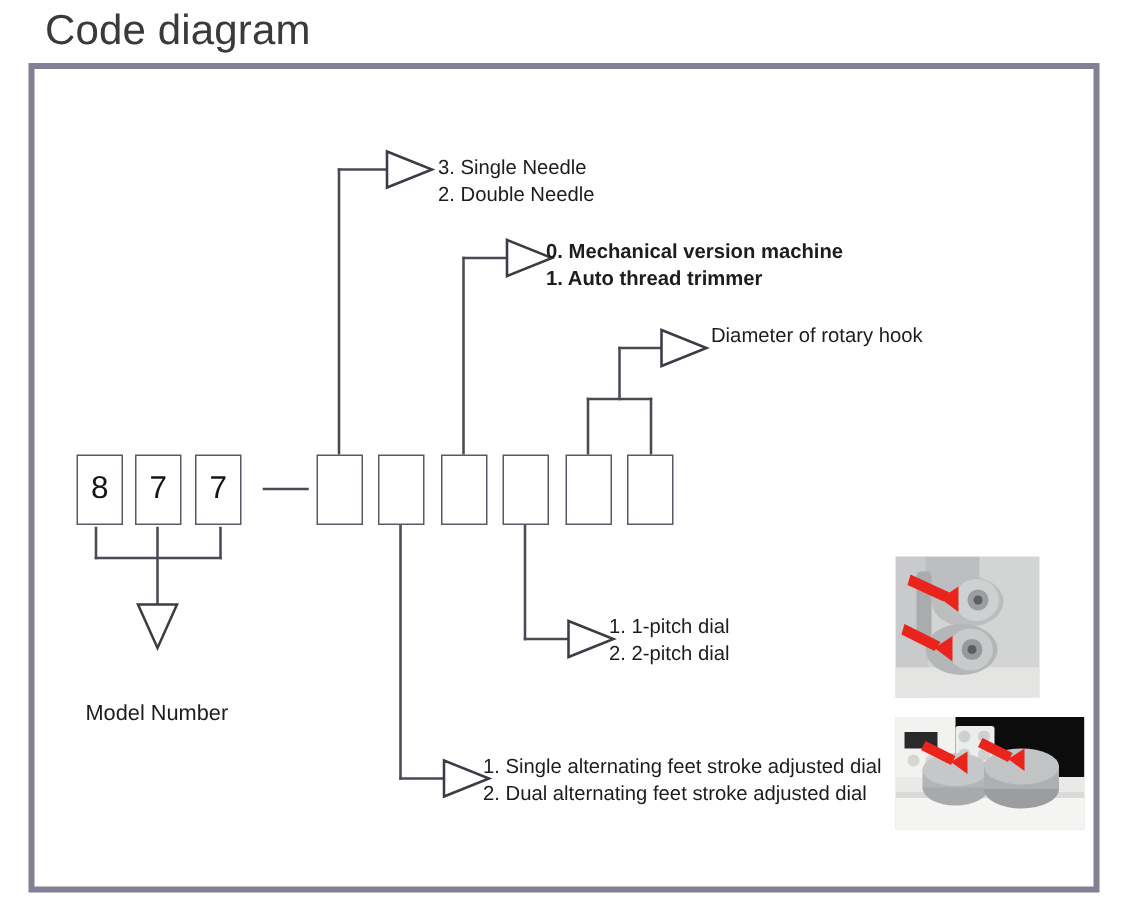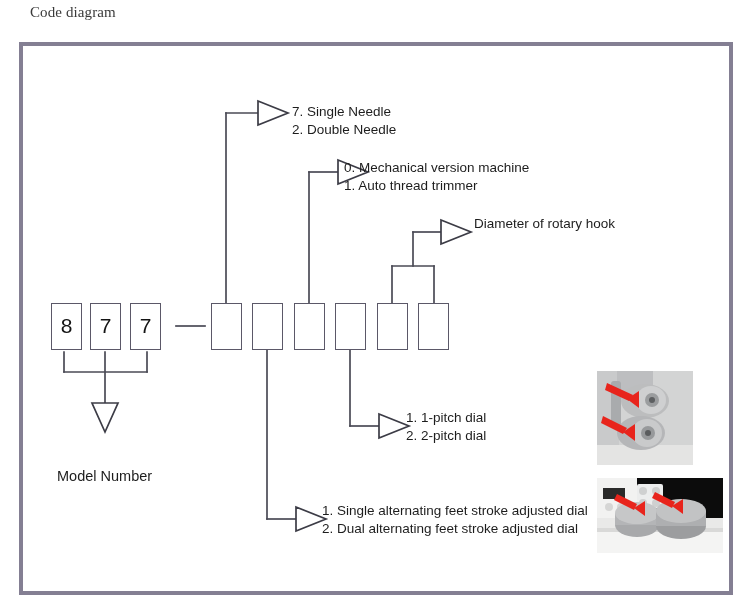--- a/index.html
+++ b/index.html
@@ -12,25 +12,24 @@
     height: 616px;
     position: relative;
     font-family: "Liberation Sans", sans-serif;
     color: #2b2b2b;
     overflow: hidden;
   }
   #page-title {
     position: absolute;
     left: 30px;
     top: 4px;
-    font-size: 15px;
+    font-size: 28px;
     color: #3a3a3a;
     letter-spacing: 0.1px;
     white-space: nowrap;
-    font-family: Liberation Serif, serif;
   }
   #frame {
     position: absolute;
     left: 19px;
     top: 42px;
     width: 714px;
     height: 553px;
     border: 4px solid #847f93;
     box-sizing: border-box;
     background: #ffffff;
@@ -133,25 +132,25 @@
 <div class="digit-box" style="left:130px; top:303px; width:31px; height:47px;">7</div>
 
 <div class="empty-box" style="left:211px; top:303px; width:31px; height:47px;"></div>
 <div class="empty-box" style="left:252px; top:303px; width:31px; height:47px;"></div>
 <div class="empty-box" style="left:294px; top:303px; width:31px; height:47px;"></div>
 <div class="empty-box" style="left:335px; top:303px; width:31px; height:47px;"></div>
 <div class="empty-box" style="left:377px; top:303px; width:31px; height:47px;"></div>
 <div class="empty-box" style="left:418px; top:303px; width:31px; height:47px;"></div>
 
 <div class="node-text" style="left:292px; top:103px;">
-  <span class="ln">7. Single Needle</span>
+  <span class="ln">3. Single Needle</span>
   <span class="ln">2. Double Needle</span>
 </div>
 
-<div class="node-text" style="left:344px; top:159px;">
+<div class="node-text" style="left:364px; top:159px;font-weight:bold;">
   <span class="ln">0. Mechanical version machine</span>
   <span class="ln">1. Auto thread trimmer</span>
 </div>
 
 <div class="node-text" style="left:474px; top:215px;">
   <span class="ln">Diameter of rotary hook</span>
 </div>
 
 <div class="node-text" style="left:406px; top:409px;text-align:center;">
   <span class="ln">1. 1-pitch dial</span>

